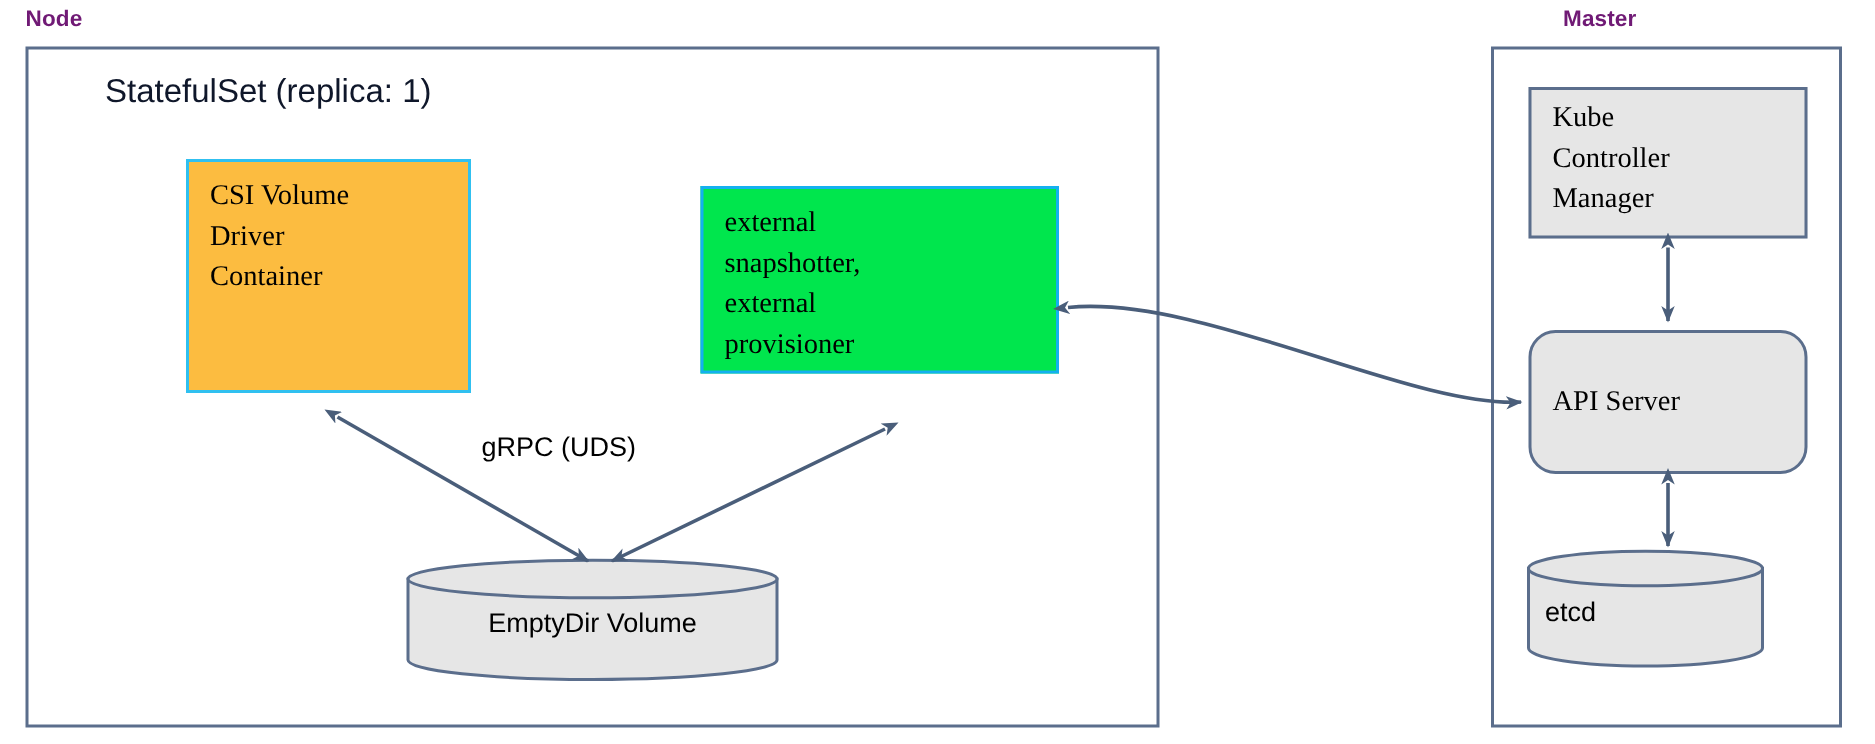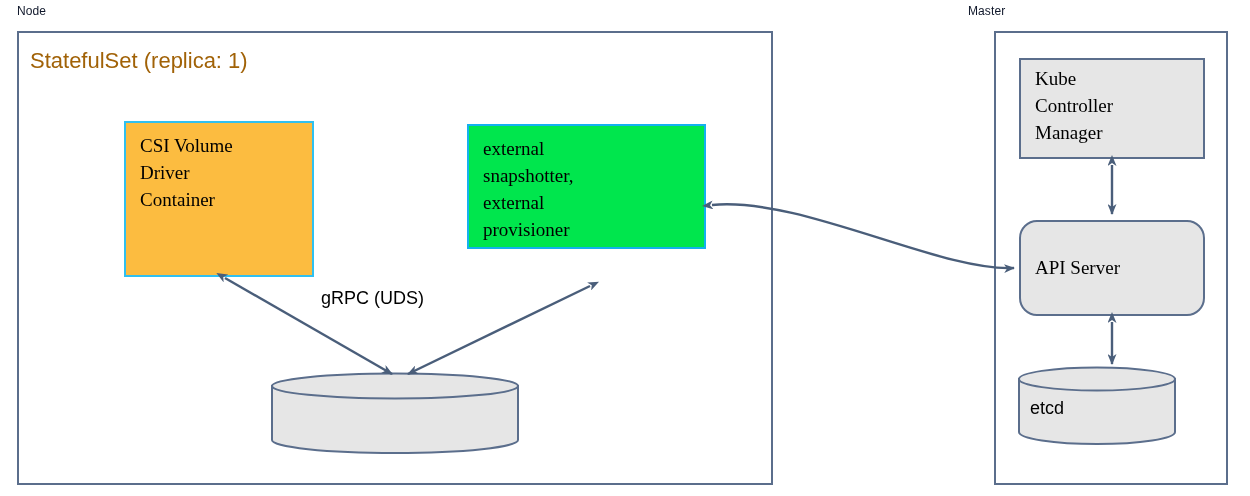--- a/index.html
+++ b/index.html
@@ -10,37 +10,38 @@
   #canvas {
     position: relative;
     width: 1250px;
     height: 496px;
     background: #ffffff;
     font-family: "Liberation Sans", sans-serif;
     overflow: hidden;
   }
   .group-label {
     position: absolute;
-    font-weight: normal;
-    font-size: 12px;
-    color: #0f172a;
+    font-weight: bold;
+    font-size: 15px;
+    color: #701a75;
     letter-spacing: 0.1px;
     white-space: nowrap;
   }
   .group-box {
     position: absolute;
     border: 2px solid #5b6e8c;
     background: transparent;
     box-sizing: border-box;
   }
   .statefulset-title {
     position: absolute;
     font-size: 22px;
-    color: #a16207;
+    color: #0f172a;
     white-space: nowrap;
+    margin-left: 40px;
   }
   .node-box {
     position: absolute;
     box-sizing: border-box;
     display: flex;
     align-items: flex-start;
     justify-content: flex-start;
   }
   .node-box .box-text {
     font-size: 19px;
@@ -102,43 +103,44 @@
 <body>
 
 <div id="canvas">
 
   <div class="group-label" style="left:17px; top:4px;">Node</div>
 
   <div class="group-box" style="left:17px; top:31px; width:756px; height:454px;"></div>
 
   <div class="statefulset-title" style="left:30px; top:48px;">StatefulSet (replica: 1)</div>
 
-  <div class="node-box box-csi" style="left:124px; top:121px; width:190px; height:156px;">
+  <div class="node-box box-csi" style="left:124px; top:106px; width:190px; height:156px;">
     <div class="box-text">CSI Volume
 Driver
 Container</div>
   </div>
 
   <div class="node-box box-external" style="left:467px; top:124px; width:239px; height:125px;">
     <div class="box-text">external
 snapshotter,
 external
 provisioner</div>
   </div>
 
   <div class="cylinder" style="left:270px; top:372px; width:250px; height:82px;">
     <svg width="250" height="82" viewBox="0 0 250 82">
       <path d="M2,14 L2,68 A123,13 0 0 0 248,68 L248,14 Z" fill="#e6e6e6" stroke="#5b6e8c" stroke-width="2"></path>
       <ellipse cx="125" cy="14" rx="123" ry="12.5" fill="#e6e6e6" stroke="#5b6e8c" stroke-width="2"></ellipse>
     </svg>
   </div>
+  <div class="cyl-label" style="left:270px; top:405px; width:250px;">EmptyDir Volume</div>
 
   <div class="edge-label" style="left:321px; top:288px;text-align:right;">gRPC (UDS)</div>
 
-  <div class="group-label" style="left:968px; top:4px;">Master</div>
+  <div class="group-label" style="left:1042px; top:4px;">Master</div>
 
   <div class="group-box" style="left:994px; top:31px; width:234px; height:454px;"></div>
 
   <div class="node-box box-gray" style="left:1019px; top:58px; width:186px; height:101px;">
     <div class="box-text">Kube
 Controller
 Manager</div>
   </div>
 
   <div class="node-box box-gray centered" style="left:1019px; top:220px; width:186px; height:96px;border-radius:18px;">

